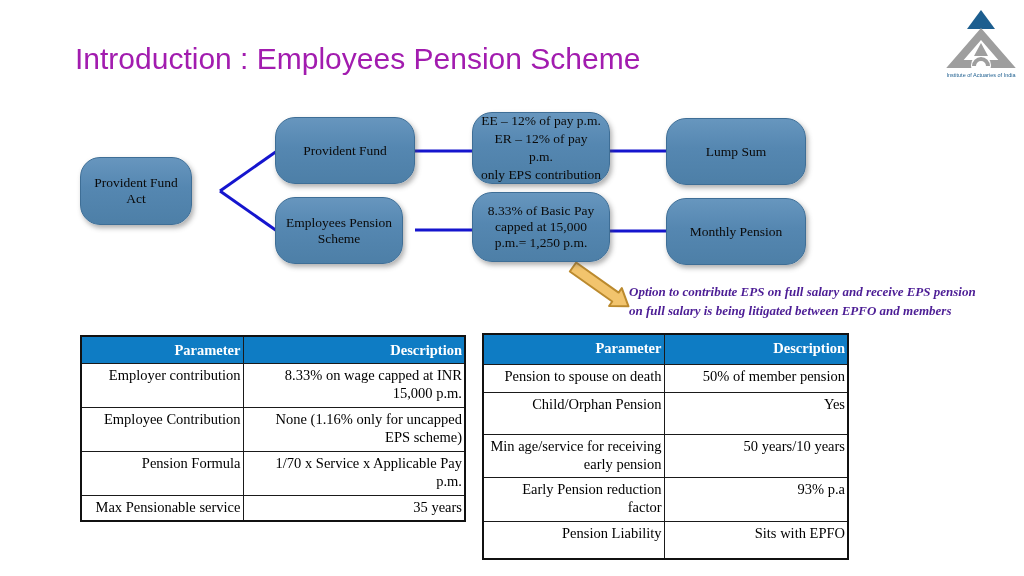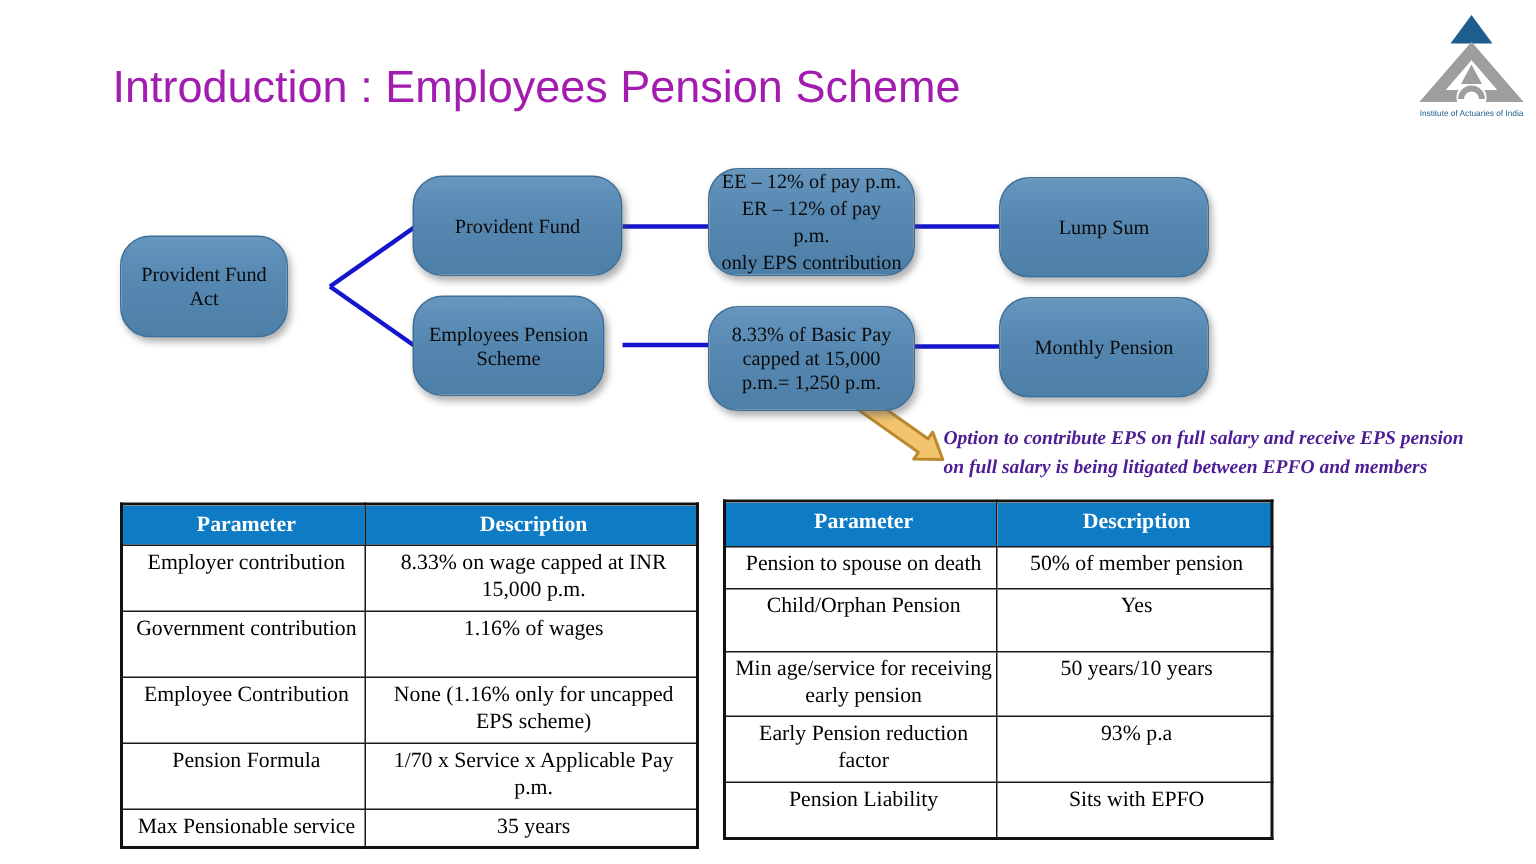--- a/index.html
+++ b/index.html
@@ -23,36 +23,36 @@
     box-shadow:2px 3px 5px rgba(80,80,80,.45);
     display:flex;flex-direction:column;align-items:center;justify-content:center;
     text-align:center;font-size:13.5px;line-height:16px;color:#0a0a0a;
     padding:0 8px;box-sizing:border-box;
   }
   .b-pfa{left:80px;top:157px;width:112px;height:68px;}
   .b-pf{left:275px;top:117px;width:140px;height:67px;}
   .b-eps{left:275px;top:197px;width:128px;height:67px;}
   .b-pfd{left:472px;top:112px;width:138px;height:72px;}
   .b-pfd span{display:block;line-height:18px;}
-  .b-epsd{left:472px;top:204px;width:138px;height:70px;}
+  .b-epsd{left:472px;top:192px;width:138px;height:70px;}
   .b-lump{left:666px;top:118px;width:140px;height:67px;text-align:right;}
   .b-month{left:666px;top:198px;width:140px;height:67px;}
   .connectors{position:absolute;left:0;top:0;pointer-events:none;}
   
   .note{
     position:absolute;left:629px;top:283px;width:396px;
     font-style:italic;font-weight:bold;font-size:13px;line-height:18.5px;color:#4c1d95;
   }
   
   table.tbl{
     position:absolute;border-collapse:collapse;table-layout:fixed;background:#fff;
     font-size:14.5px;line-height:18px;border:2px solid #111;
   }
   .tbl th,.tbl td{
-    border:1px solid #1a1a1a;vertical-align:top;text-align:center;
+    border:1px solid #1a1a1a;vertical-align:top;text-align:right;
     padding:2px 2px 2px 6px;overflow:hidden;
   }
   .tbl th{background:#0e7cc4;color:#fff;font-weight:bold;padding-top:4px;}
   .tbl-left{left:80px;top:335px;width:384px;}
   .tbl-left col.c1{width:162px;} .tbl-left col.c2{width:222px;}
   .tbl-right{left:482px;top:333px;width:365px;}
   .tbl-right col.c1{width:181px;} .tbl-right col.c2{width:184px;}
 </style>
 </head>
 <body>
@@ -123,24 +123,20 @@
     <tbody>
         <tr style="height:27px">
       <th>Parameter</th>
       <th>Description</th>
     </tr>
     <tr style="height:44px">
       <td>Employer contribution</td>
       <td>8.33% on wage capped at INR 15,000 p.m.</td>
     </tr>
     <tr style="height:44px">
-      <td>Government contribution</td>
-      <td>1.16% of wages</td>
-    </tr>
-    <tr style="height:44px">
       <td>Employee Contribution</td>
       <td>None (1.16% only for uncapped EPS scheme)</td>
     </tr>
     <tr style="height:44px">
       <td>Pension Formula</td>
       <td>1/70 x Service x Applicable Pay p.m.</td>
     </tr>
     <tr style="height:26px">
       <td>Max Pensionable service</td>
       <td>35 years</td>

